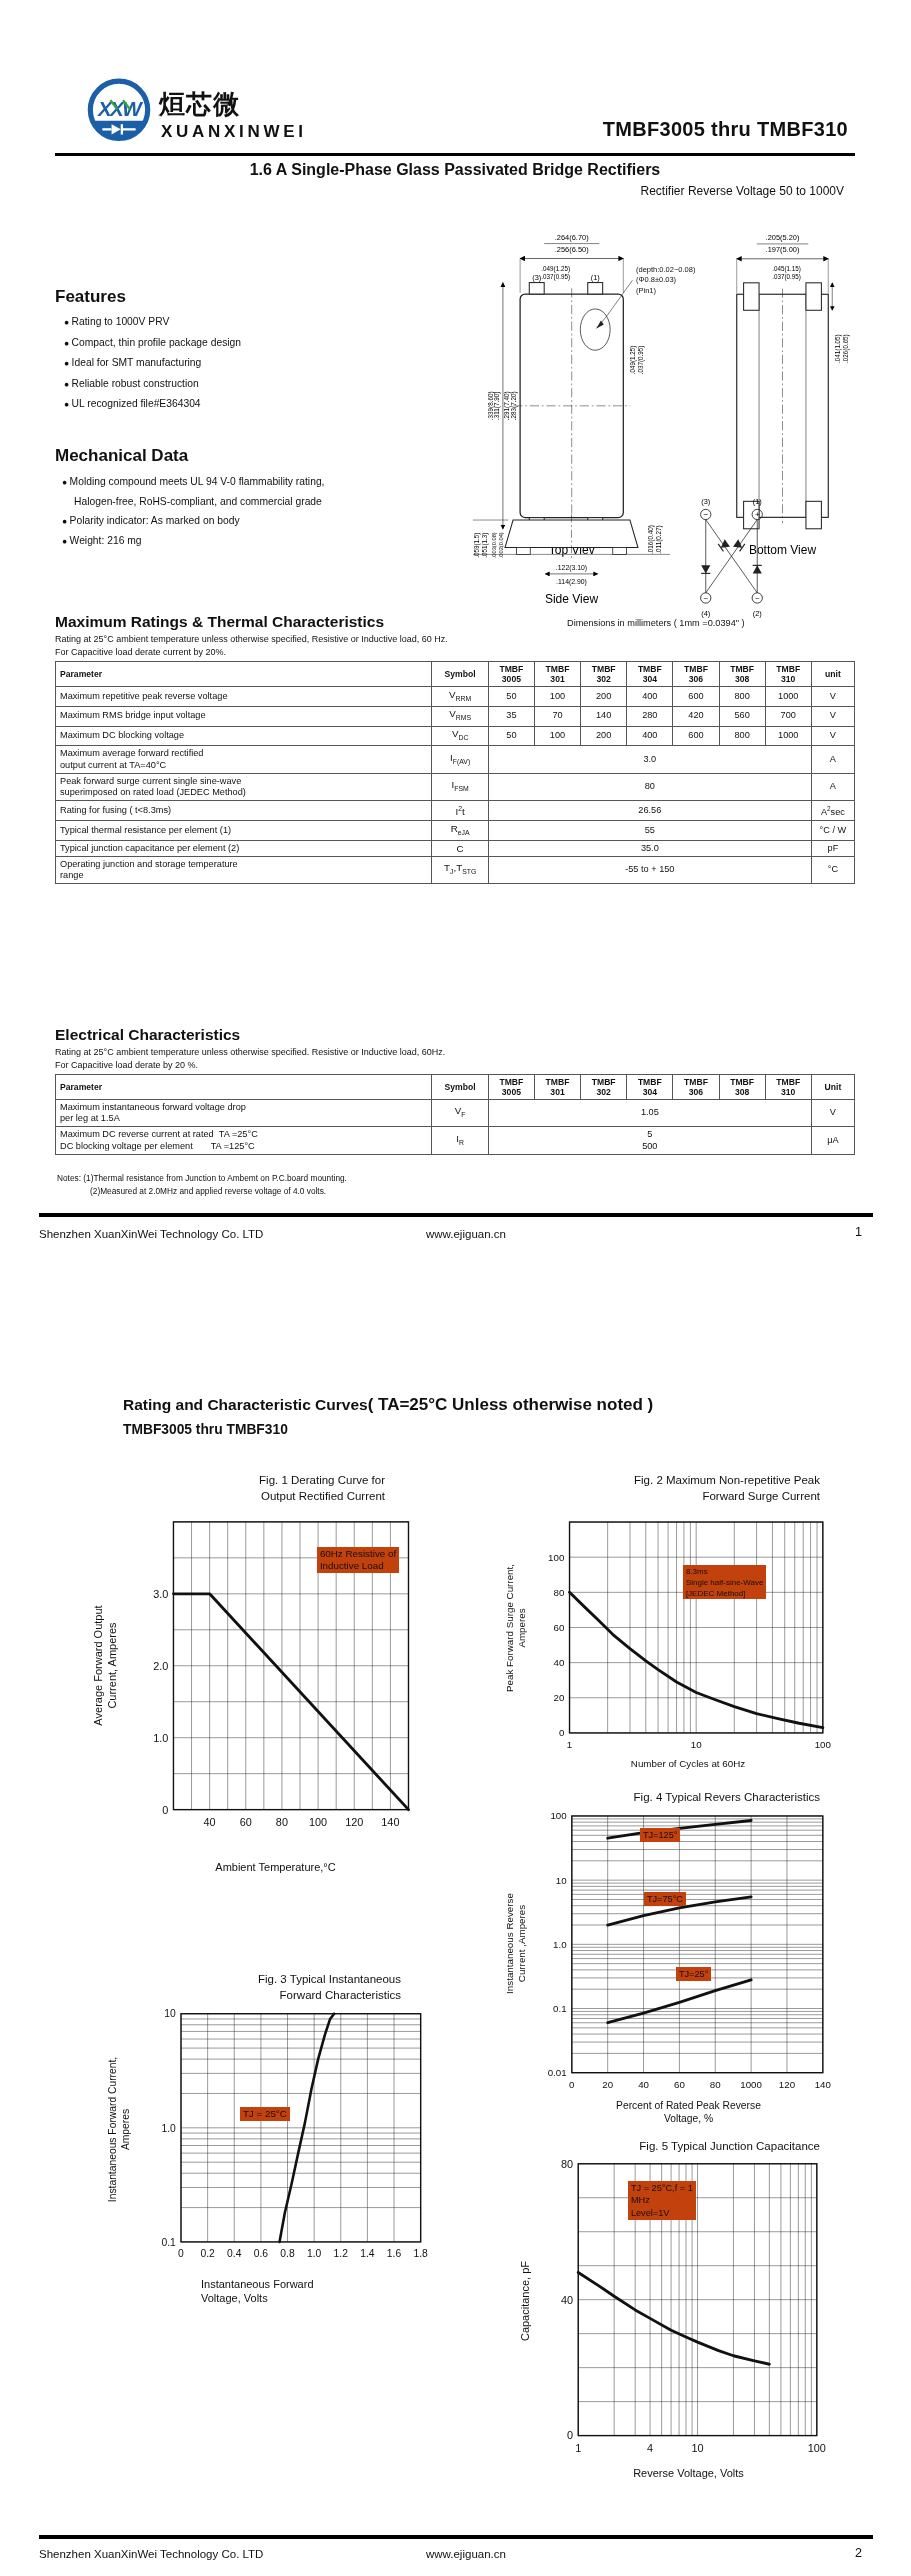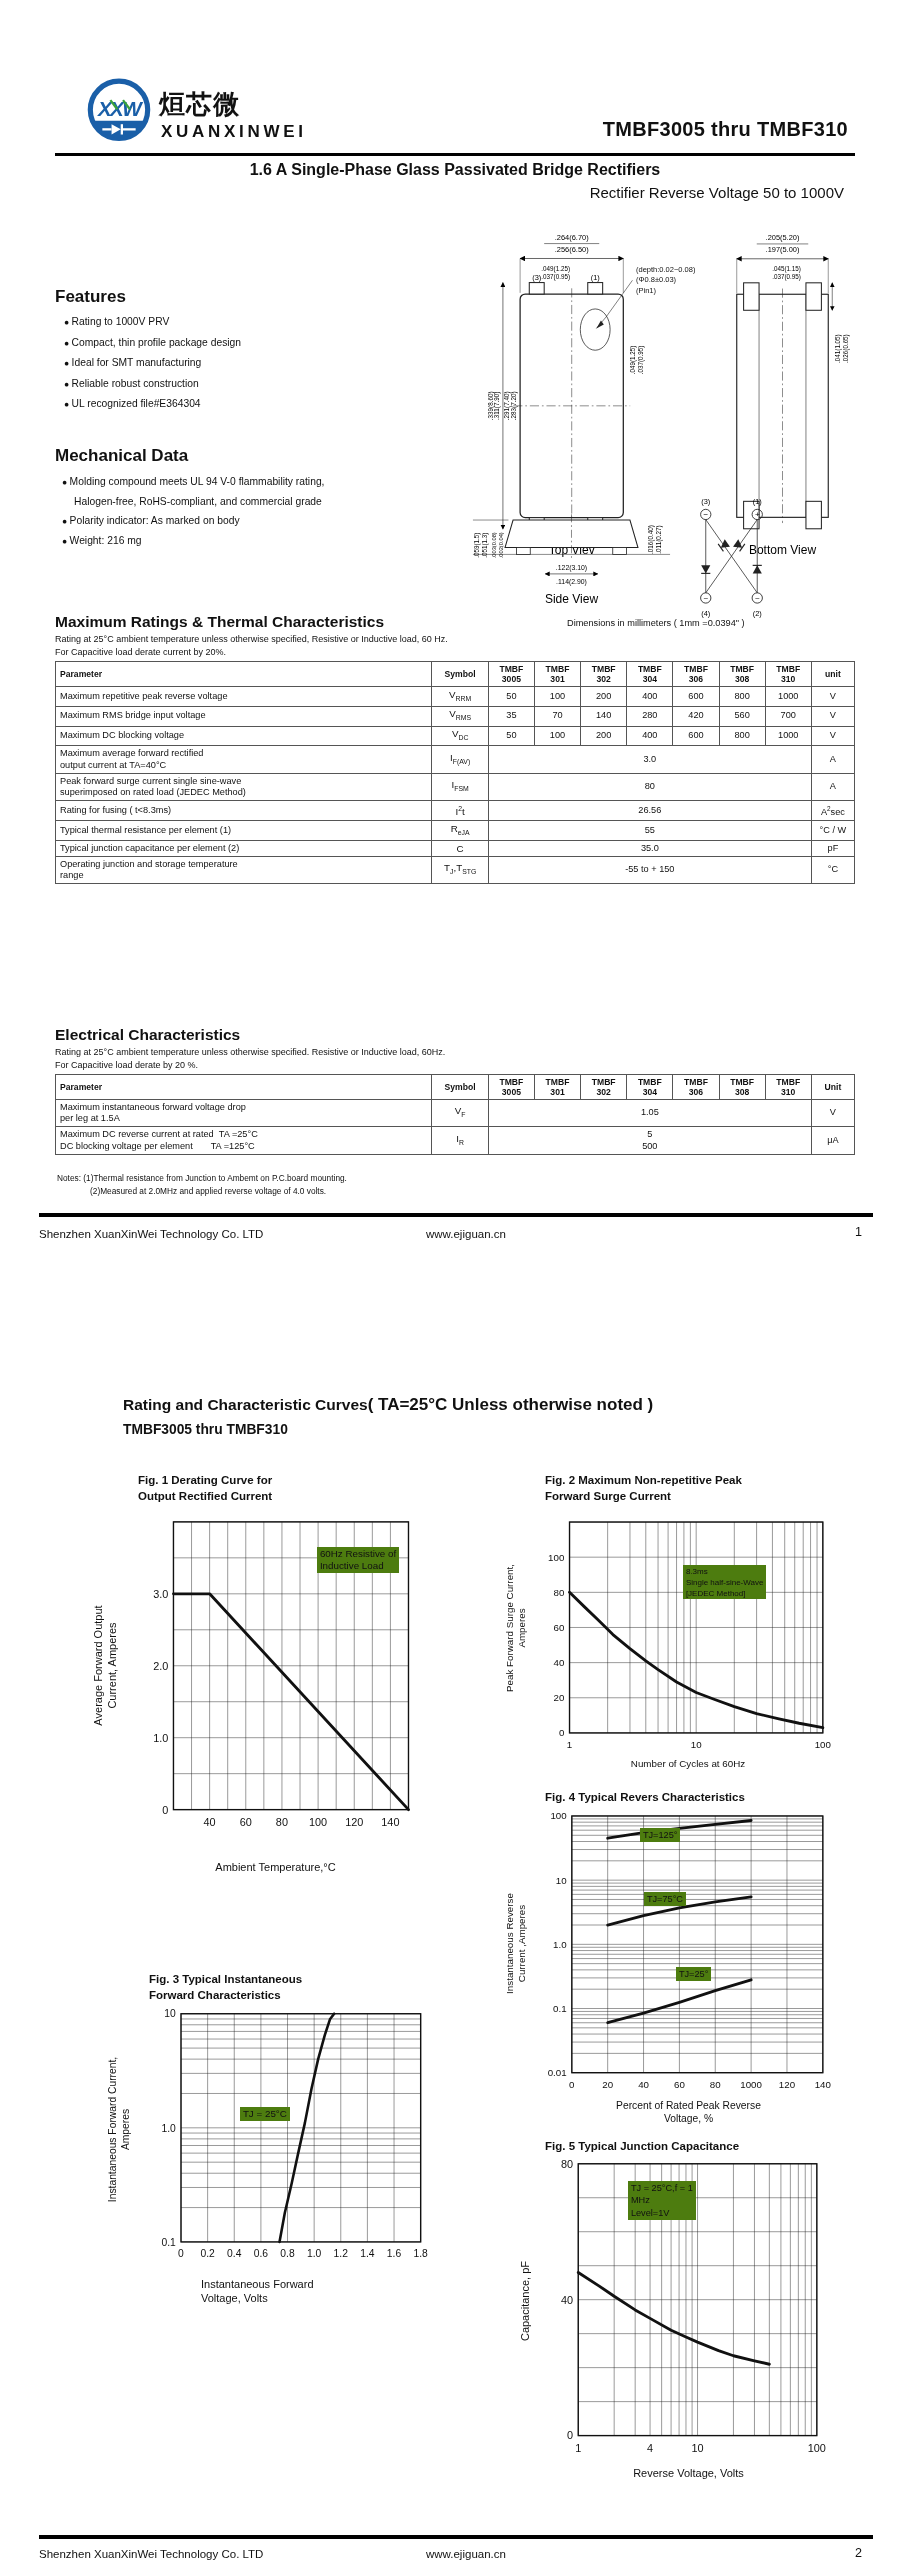--- a/index.html
+++ b/index.html
@@ -2,45 +2,45 @@
 <html style="font-size:9.2px"><head>
 <meta charset="utf-8">
 <style>
   *{margin:0;padding:0;box-sizing:border-box}
   body{position:relative;width:912px;height:2576px;background:#fff;color:#111;
        font-family:"Liberation Sans",sans-serif;overflow:hidden}
   .abs{position:absolute}
   .rule{position:absolute;background:#000}
   .doc-title{position:absolute;font-weight:bold;font-size:20px;letter-spacing:0.3px}
   .subtitle{position:absolute;font-weight:bold;font-size:16px;text-align:center}
-  .subtitle2{position:absolute;font-size:15px}
+  .subtitle2{position:absolute;font-size:12px}
   .sec-h{position:absolute;font-weight:bold;font-size:17px}
   .sec-sub{position:absolute;font-size:9px;line-height:12px}
   .bullets{position:absolute;list-style:none;font-size:10.3px;line-height:19.5px}
   .bullets li[data-b="1"]::before{content:"●\00a0";font-size:8.6px}
   .bullets li[data-b="0"]{padding-left:12px}
   table{position:absolute;border-collapse:collapse;table-layout:fixed;font-size:9.2px;background:#fff}
   th,td{border:0.6px solid #555;padding:1.7px 4px;text-align:center;vertical-align:middle;line-height:11.5px}
   th{font-weight:bold;font-size:8.6px;line-height:10.3px}
   th.param,td.param{text-align:left}
   td.sym{font-size:9.8px}
   sub{font-size:0.7em}
   sup{font-size:0.7em}
   .notes{position:absolute;font-size:8.3px;line-height:13px}
   .notes b{font-weight:normal}
   .footer-txt{position:absolute;font-size:11.5px}
   .pageno{position:absolute;font-size:12.6px}
   .p2-head{position:absolute;font-size:15.5px;font-weight:bold}
   .p2-head span.norm{font-weight:bold;font-size:17px}
   .p2-sub{position:absolute;font-size:13.8px;font-weight:bold}
-  .figtitle{position:absolute;font-weight:bold;font-size:11.5px;text-align:left;line-height:15.5px}
+  .figtitle{position:absolute;font-weight:normal;font-size:11.5px;text-align:right;line-height:15.5px}
   .xlabel{position:absolute;font-size:11px;text-align:center;line-height:14.3px}
   .vlabel{position:absolute;transform:rotate(-90deg);transform-origin:0 0;text-align:center;
           font-size:11px;line-height:13.8px}
-  .ann{position:absolute;background:#4d7c0f;padding:0.6px 2.9px;font-size:9.2px;line-height:12.6px}
+  .ann{position:absolute;background:#c2410c;padding:0.6px 2.9px;font-size:9.2px;line-height:12.6px}
   .chart{position:absolute}
   .note3{position:absolute;font-size:7.5px;line-height:10.3px}
   .dimnote{position:absolute;font-size:9.2px}
   .logo-zh{position:absolute;font-weight:bold;font-size:26px;letter-spacing:1.1px}
   .logo-en{position:absolute;font-size:17px;font-weight:bold;letter-spacing:3.7px}
   svg text{font-family:"Liberation Sans",sans-serif}
 </style>
 </head>
 <body>
 

